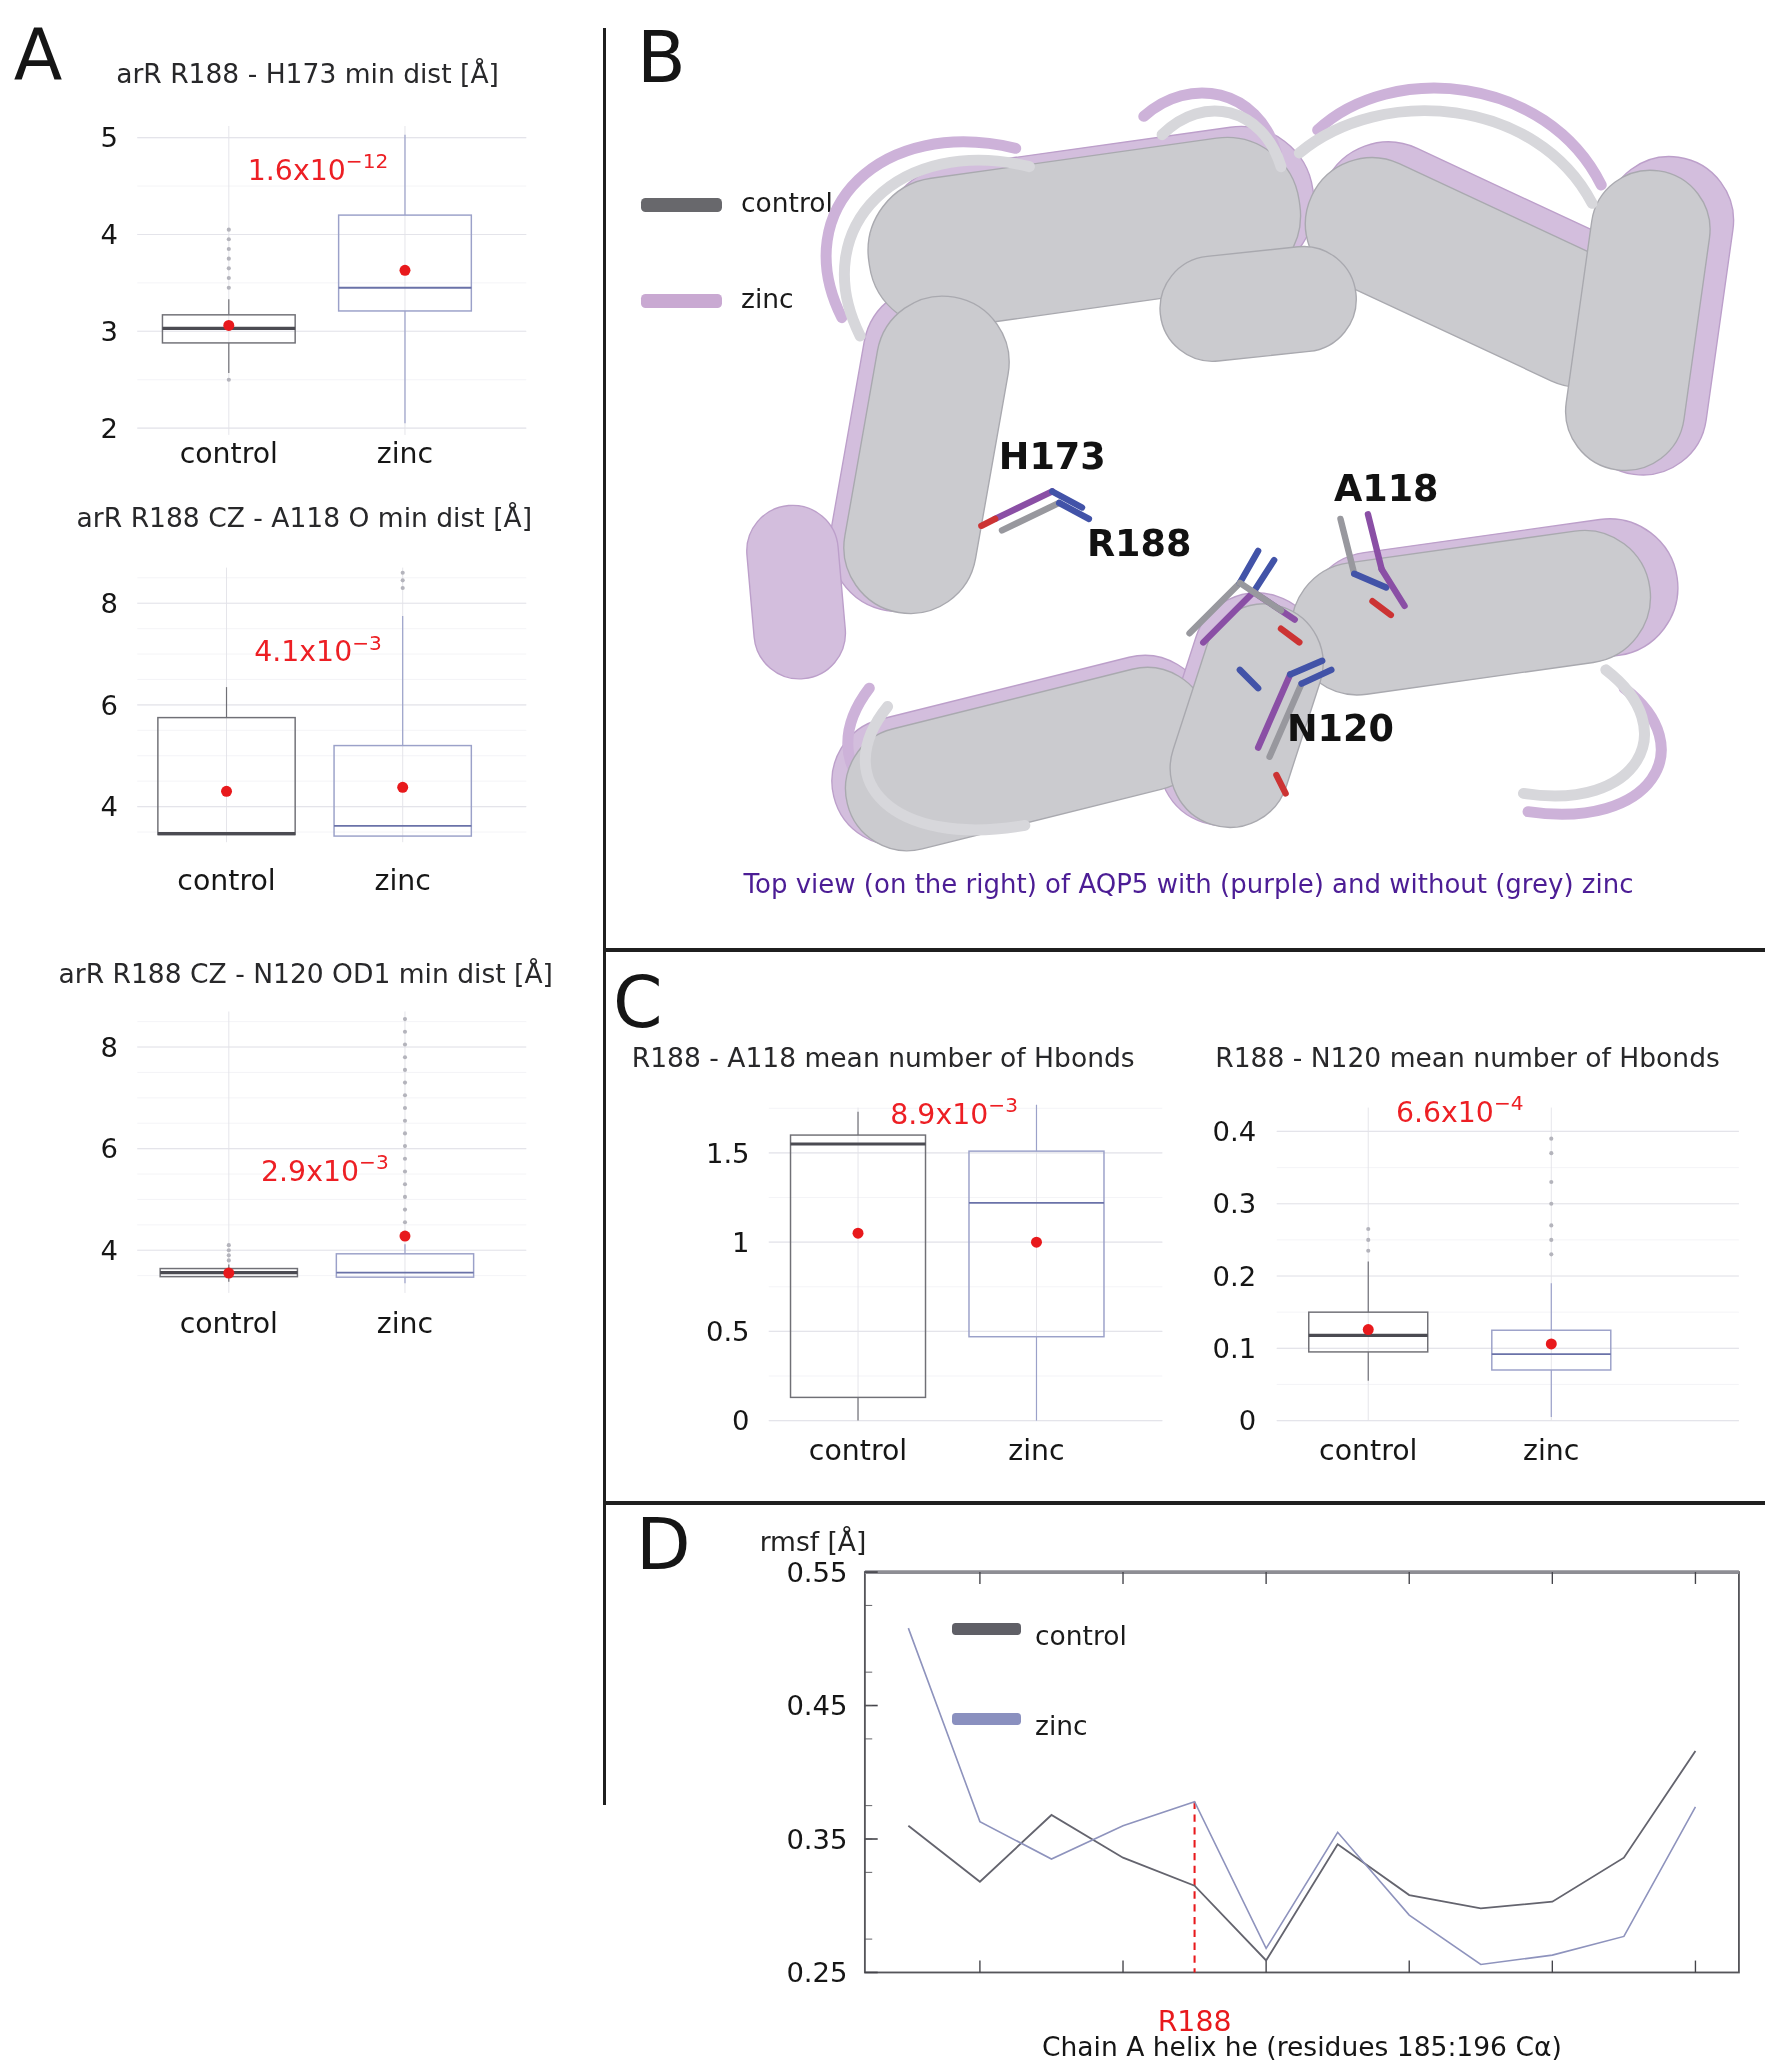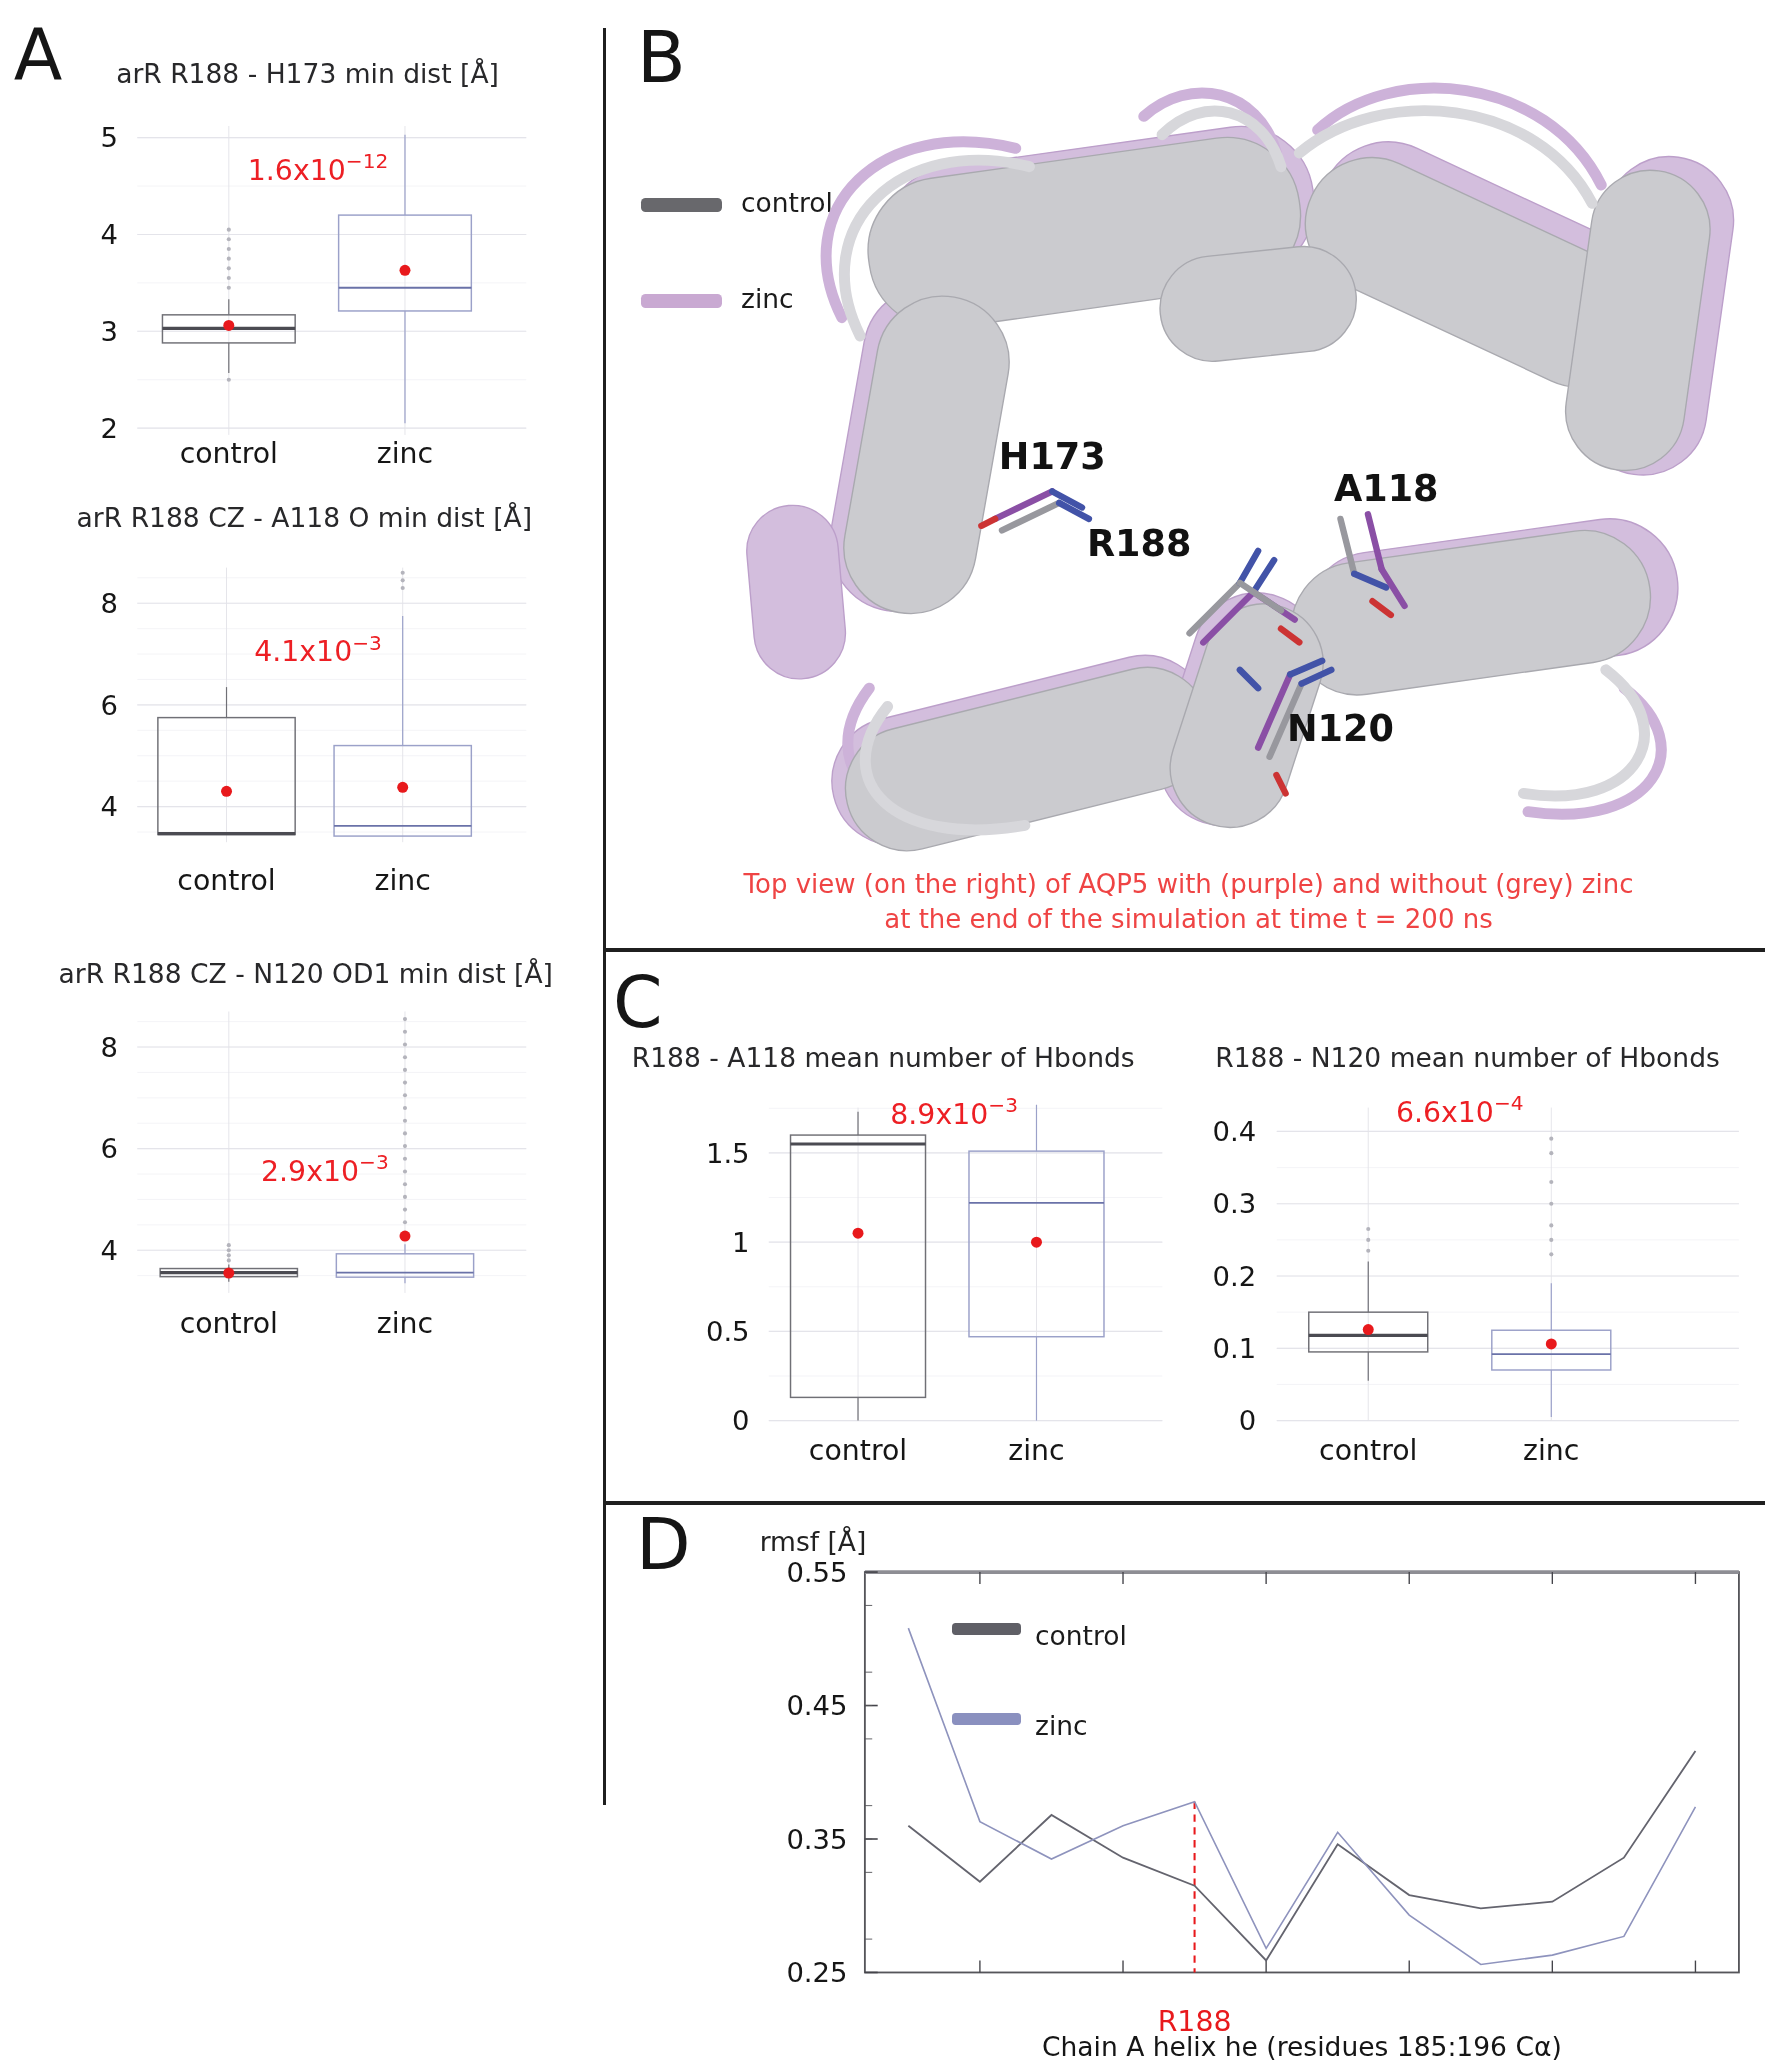--- a/index.html
+++ b/index.html
@@ -2,21 +2,21 @@
 <html style="font-size:7.3px"><head>
 <meta charset="utf-8">
 <style>
   html,body{margin:0;padding:0;background:#fff;}
   #root{position:relative;width:1765px;height:2066px;background:#fff;overflow:hidden;
         font-family:"DejaVu Sans","Liberation Sans",sans-serif;color:#1a1a1a;}
   .abs{position:absolute;}
   .panel-letter{font-size:71px;font-weight:400;color:#151515;line-height:1;}
   .divider-v{width:2.7px;background:#1f1f1f;}
   .divider-h{height:4.1px;background:#1f1f1f;}
-  .caption{width:1151px;left:613px;text-align:center;font-size:26px;color:#ef4444;}
+  .caption{width:1151px;left:613px;text-align:center;font-size:26px;color:#4c1d95;}
   .legend-label{font-size:26.5px;color:#1b1b1b;}
   .swatch{width:81px;height:13.7px;border-radius:4.6px;}
   svg text{font-family:"DejaVu Sans","Liberation Sans",sans-serif;}
 </style>
 </head>
 <body>
 
 <div id="root">
 
   <div class="abs divider-v" style="left:603px;top:28px;height:1777px;"></div>
@@ -99,21 +99,20 @@
     </g>
     <g font-size="80" font-weight="bold" fill="#121212" text-anchor="middle">
       <text x="700" y="950">H173</text>
       <text x="890" y="1140">R188</text>
       <text x="1430" y="1020">A118</text>
       <text x="1330" y="1545">N120</text>
     </g>
   </svg>
 
   <div class="abs caption" style="top:869px;">Top view (on the right) of AQP5 with (purple) and without (grey) zinc</div>
-  <div class="abs caption" style="top:904px;">at the end of the simulation at time t = 200 ns</div>
 
   <div class="abs" style="left: 952px; top: 1623px; width: 69px; height: 12px; border-radius: 3.7px; background: rgb(95, 95, 102);"></div>
   <div class="abs legend-label" style="left:1035px;top:1620px;">control</div>
   <div class="abs" style="left: 952px; top: 1713px; width: 69px; height: 12px; border-radius: 3.7px; background: rgb(138, 144, 191);"></div>
   <div class="abs legend-label" style="left:1035px;top:1710px;">zinc</div>
 
   <svg id="charts" class="abs" style="left:0;top:0;" width="1765" height="2066" viewBox="0 0 3857 4514">
       <g>
         <line x1="300" x2="1150" y1="935.1880877742947" y2="935.1880877742947" stroke="#f3f3f6" stroke-width="2"></line>
         <line x1="300" x2="1150" y1="829.3887147335423" y2="829.3887147335423" stroke="#f3f3f6" stroke-width="2"></line>

